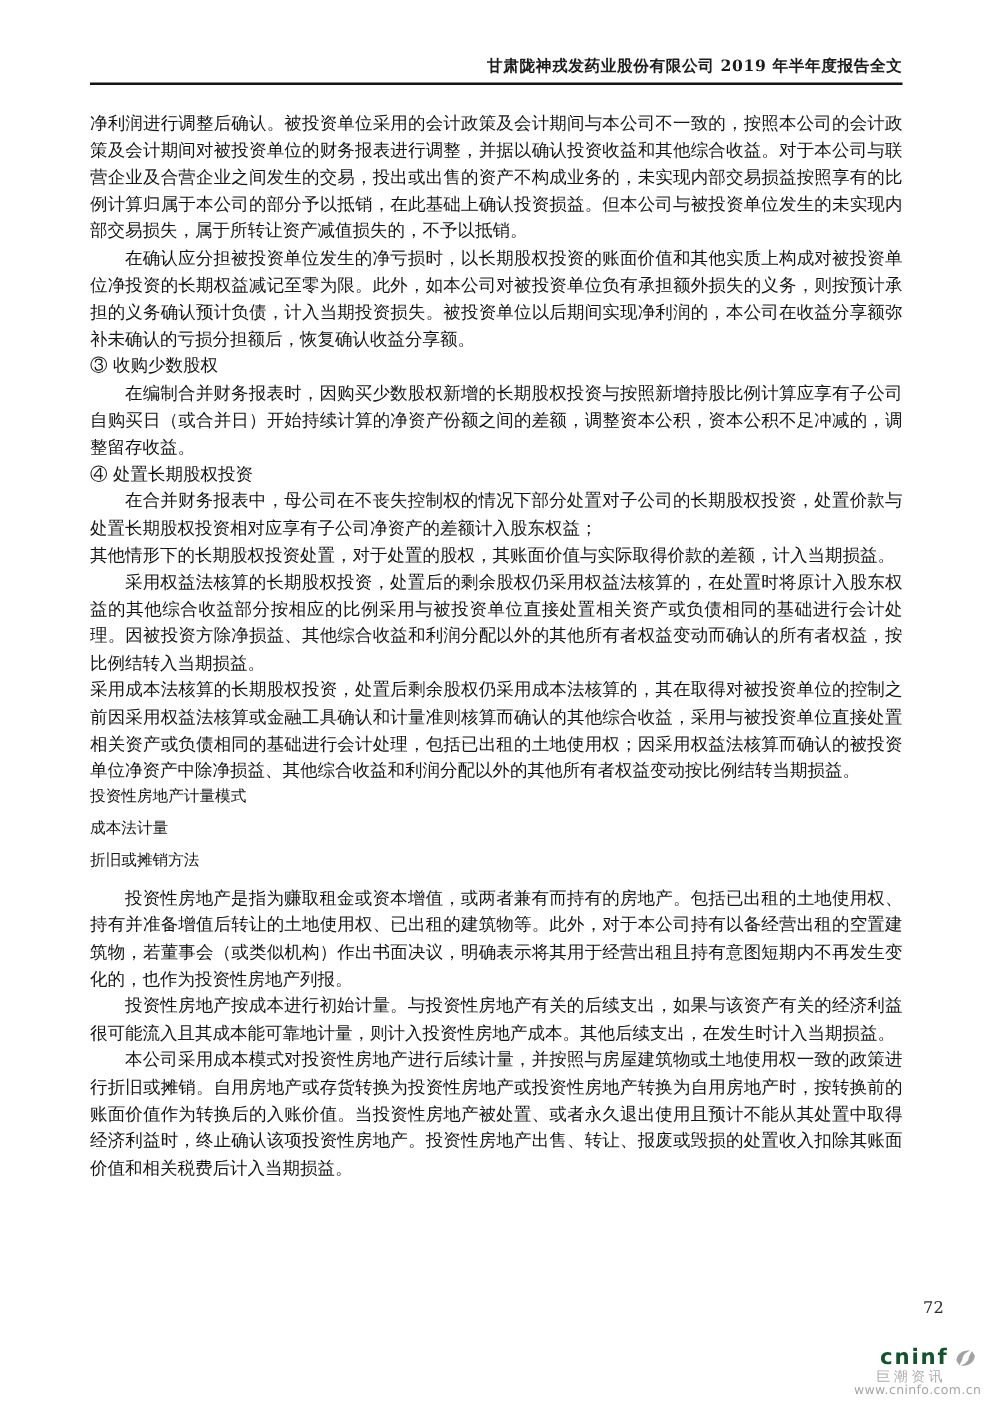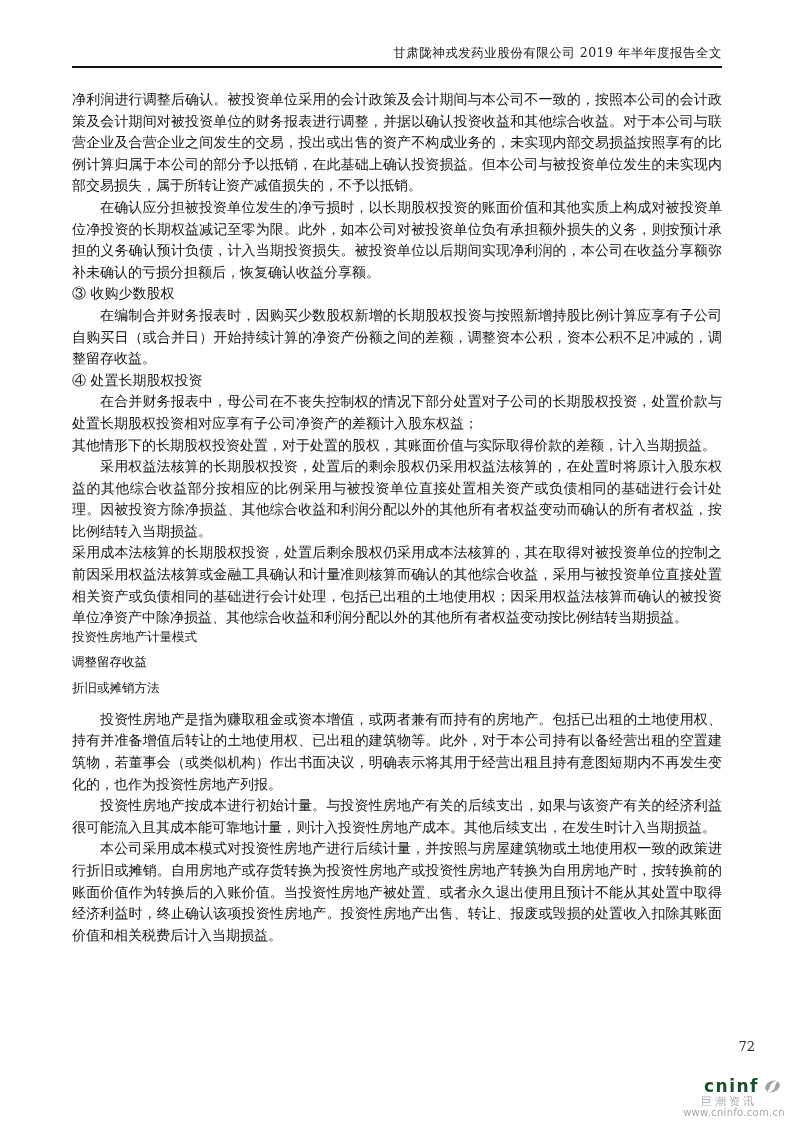--- a/index.html
+++ b/index.html
@@ -8,20 +8,21 @@
     background: #ffffff;
     position: relative;
     font-family: "DejaVu Serif", "Liberation Serif", serif;
     color: #161616;
     overflow: hidden;
   }
   .page-header {
     position: absolute;
     left: 72px; top: 44px;
     width: 650px;
+    font-weight: bold;
   }
   .header-title {
     text-align: right;
     font-size: 12.5px;
     line-height: 17px;
     color: #1c1c1c;
     letter-spacing: 0.5px;
   }
   .header-rule {
     margin-top: 5px;
@@ -117,21 +118,21 @@
   <p class="para indent">在编制合并财务报表时，因购买少数股权新增的长期股权投资与按照新增持股比例计算应享有子公司自购买日（或合并日）开始持续计算的净资产份额之间的差额，调整资本公积，资本公积不足冲减的，调整留存收益。</p>
   <p class="para">④ 处置长期股权投资</p>
   <p class="para indent">在合并财务报表中，母公司在不丧失控制权的情况下部分处置对子公司的长期股权投资，处置价款与处置长期股权投资相对应享有子公司净资产的差额计入股东权益；</p>
   <p class="para">其他情形下的长期股权投资处置，对于处置的股权，其账面价值与实际取得价款的差额，计入当期损益。</p>
   <p class="para indent">采用权益法核算的长期股权投资，处置后的剩余股权仍采用权益法核算的，在处置时将原计入股东权益的其他综合收益部分按相应的比例采用与被投资单位直接处置相关资产或负债相同的基础进行会计处理。因被投资方除净损益、其他综合收益和利润分配以外的其他所有者权益变动而确认的所有者权益，按比例结转入当期损益。</p>
   <p class="para">采用成本法核算的长期股权投资，处置后剩余股权仍采用成本法核算的，其在取得对被投资单位的控制之前因采用权益法核算或金融工具确认和计量准则核算而确认的其他综合收益，采用与被投资单位直接处置相关资产或负债相同的基础进行会计处理，包括已出租的土地使用权；因采用权益法核算而确认的被投资单位净资产中除净损益、其他综合收益和利润分配以外的其他所有者权益变动按比例结转当期损益。</p>
 
 
   <div class="labels-block">
     <p class="label-line">投资性房地产计量模式</p>
-    <p class="label-line">调整留存收益</p>
+    <p class="label-line">成本法计量</p>
     <p class="label-line">折旧或摊销方法</p>
   </div>
 
   <p class="para indent">投资性房地产是指为赚取租金或资本增值，或两者兼有而持有的房地产。包括已出租的土地使用权、持有并准备增值后转让的土地使用权、已出租的建筑物等。此外，对于本公司持有以备经营出租的空置建筑物，若董事会（或类似机构）作出书面决议，明确表示将其用于经营出租且持有意图短期内不再发生变化的，也作为投资性房地产列报。</p>
   <p class="para indent">投资性房地产按成本进行初始计量。与投资性房地产有关的后续支出，如果与该资产有关的经济利益很可能流入且其成本能可靠地计量，则计入投资性房地产成本。其他后续支出，在发生时计入当期损益。</p>
   <p class="para indent">本公司采用成本模式对投资性房地产进行后续计量，并按照与房屋建筑物或土地使用权一致的政策进行折旧或摊销。自用房地产或存货转换为投资性房地产或投资性房地产转换为自用房地产时，按转换前的账面价值作为转换后的入账价值。当投资性房地产被处置、或者永久退出使用且预计不能从其处置中取得经济利益时，终止确认该项投资性房地产。投资性房地产出售、转让、报废或毁损的处置收入扣除其账面价值和相关税费后计入当期损益。</p>
 </main>
 
 <div class="page-number">72</div>
 

